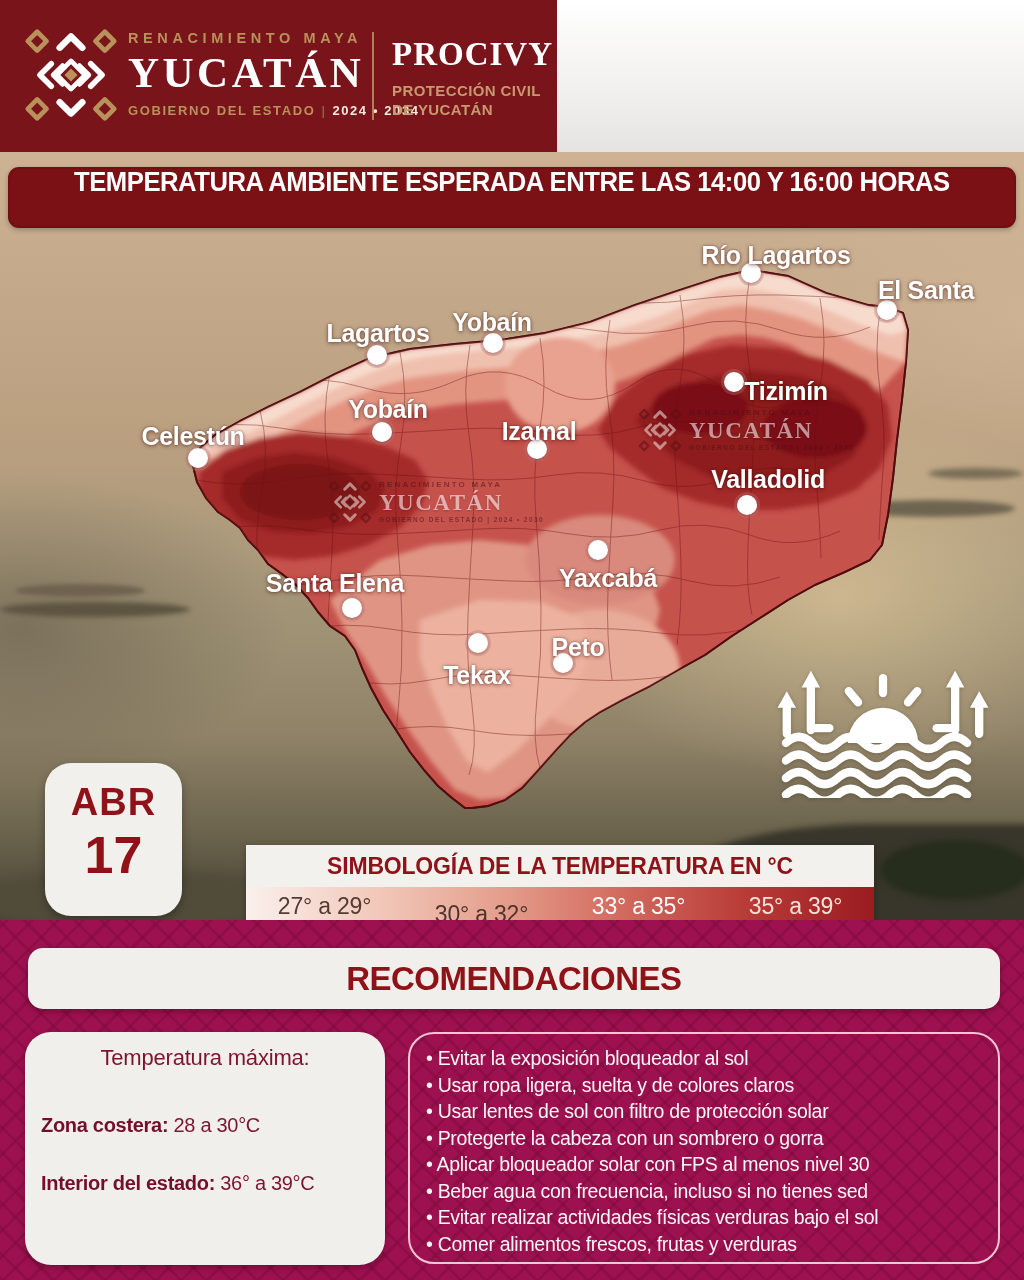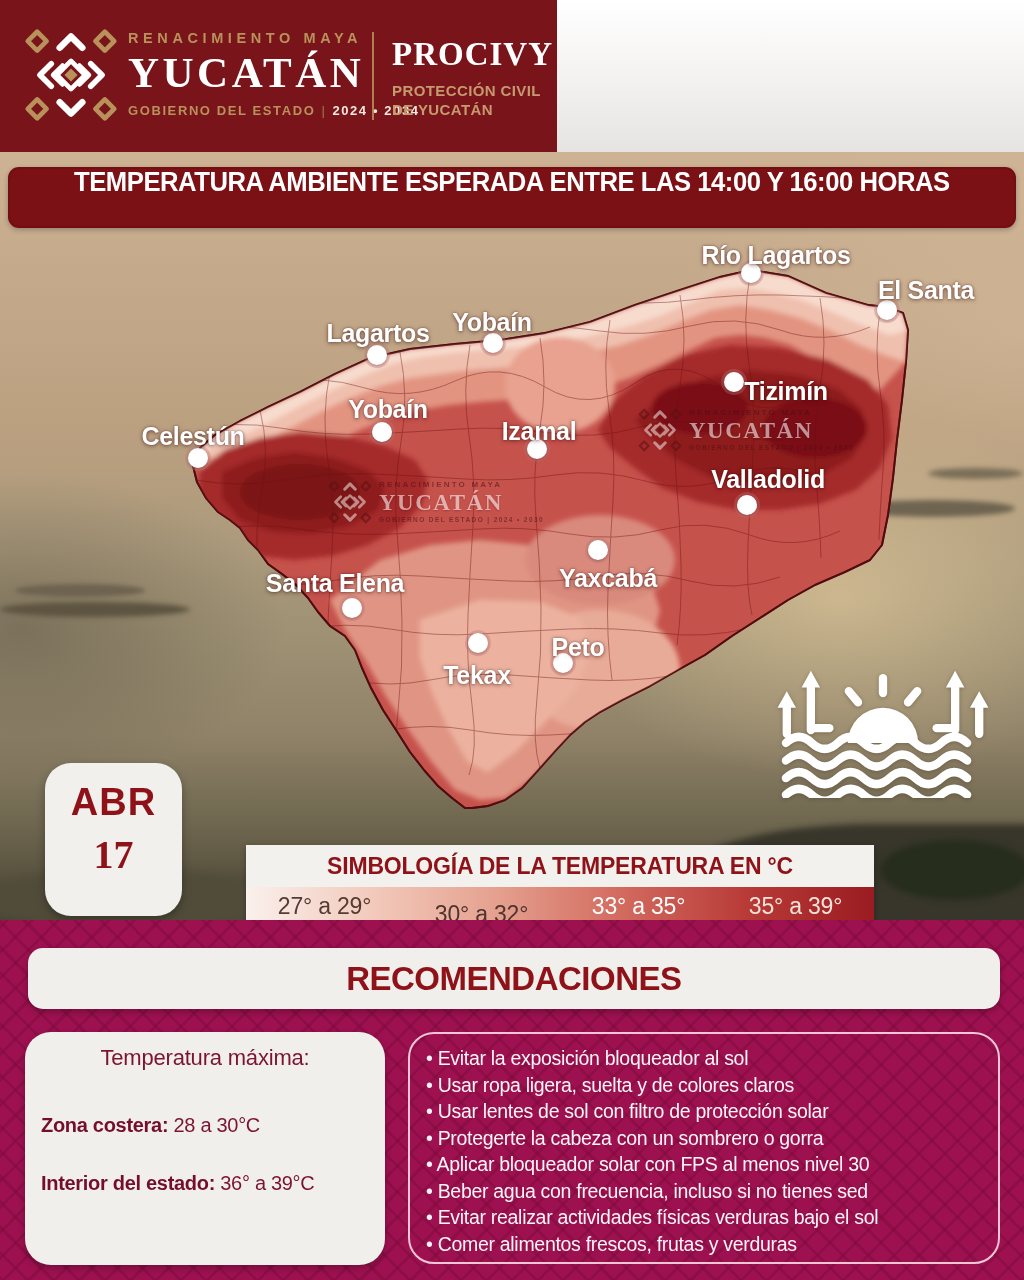--- a/index.html
+++ b/index.html
@@ -66,21 +66,21 @@
            color:#ffffff;text-shadow:0 1px 2px rgba(70,15,20,.6);margin-top:2px;}
   .wm-sub{font-size:6.5px;font-weight:bold;letter-spacing:1.4px;color:#4a1015;margin-top:3px;}
 
   .sun-icon{position:absolute;left:772px;top:638px;width:222px;height:160px;
             filter:drop-shadow(0 1px 2px rgba(60,40,20,.35));}
 
   
   .date-badge{position:absolute;left:45px;top:763px;width:137px;height:153px;background:#f2f0ed;
               border-radius:26px;box-shadow:0 4px 10px rgba(0,0,0,.3);text-align:center;}
   .date-month{color:#8e1218;font-weight:bold;font-size:38px;margin-top:18px;letter-spacing:1px;}
-  .date-day{color:#8e1218;font-weight:bold;font-size:40px;margin-top:0px;line-height:62px;font-family:Liberation Serif, serif;}
+  .date-day{color:#8e1218;font-weight:bold;font-size:52px;margin-top:0px;line-height:62px;}
 
   
   .legend{position:absolute;left:246px;top:845px;width:628px;box-shadow:0 2px 6px rgba(0,0,0,.3);}
   .legend-title{height:42px;background:#f3f1ee;display:flex;align-items:center;justify-content:center;
                 color:#8e1218;font-weight:bold;font-size:23px;letter-spacing:-0.2px;}
   .legend-bar{height:38px;display:flex;}
   .legend-bar span{flex:1;display:flex;align-items:center;justify-content:center;
                    font-size:23px;letter-spacing:-0.2px;}
 
   

